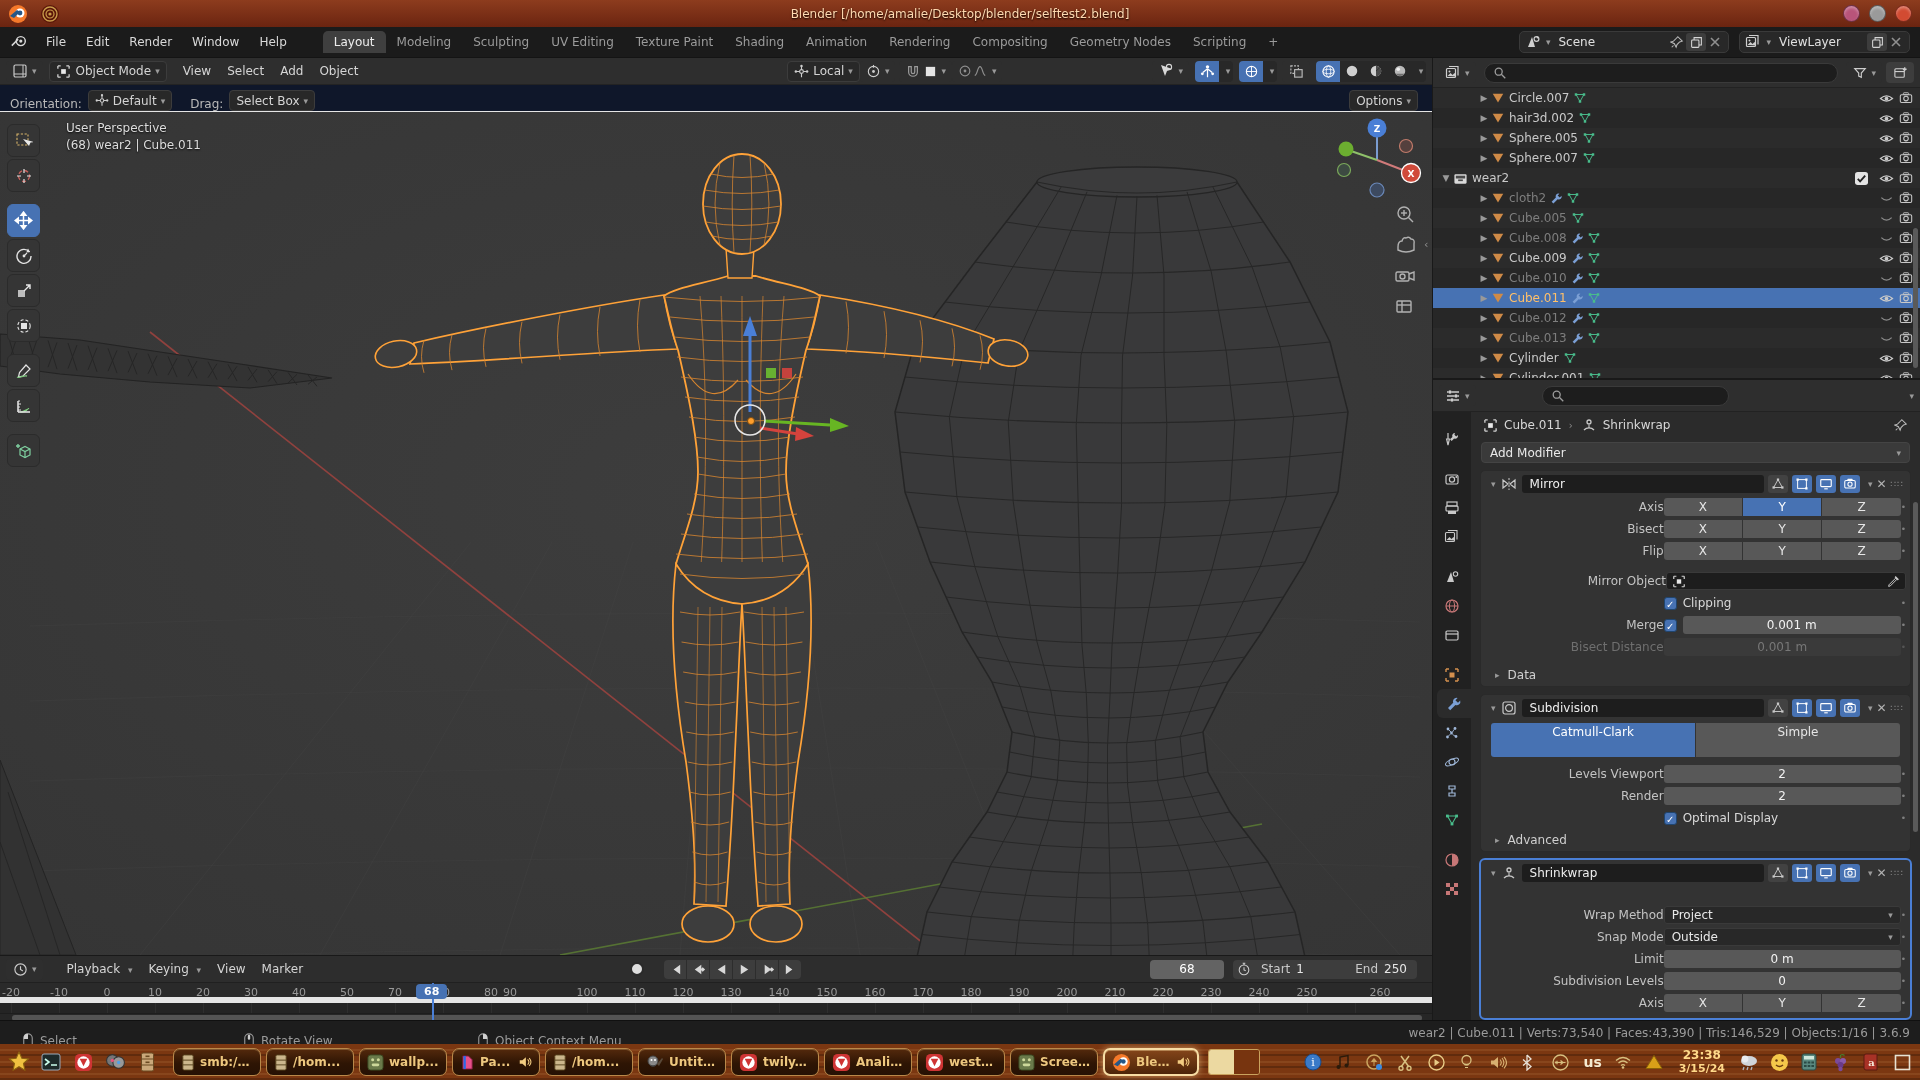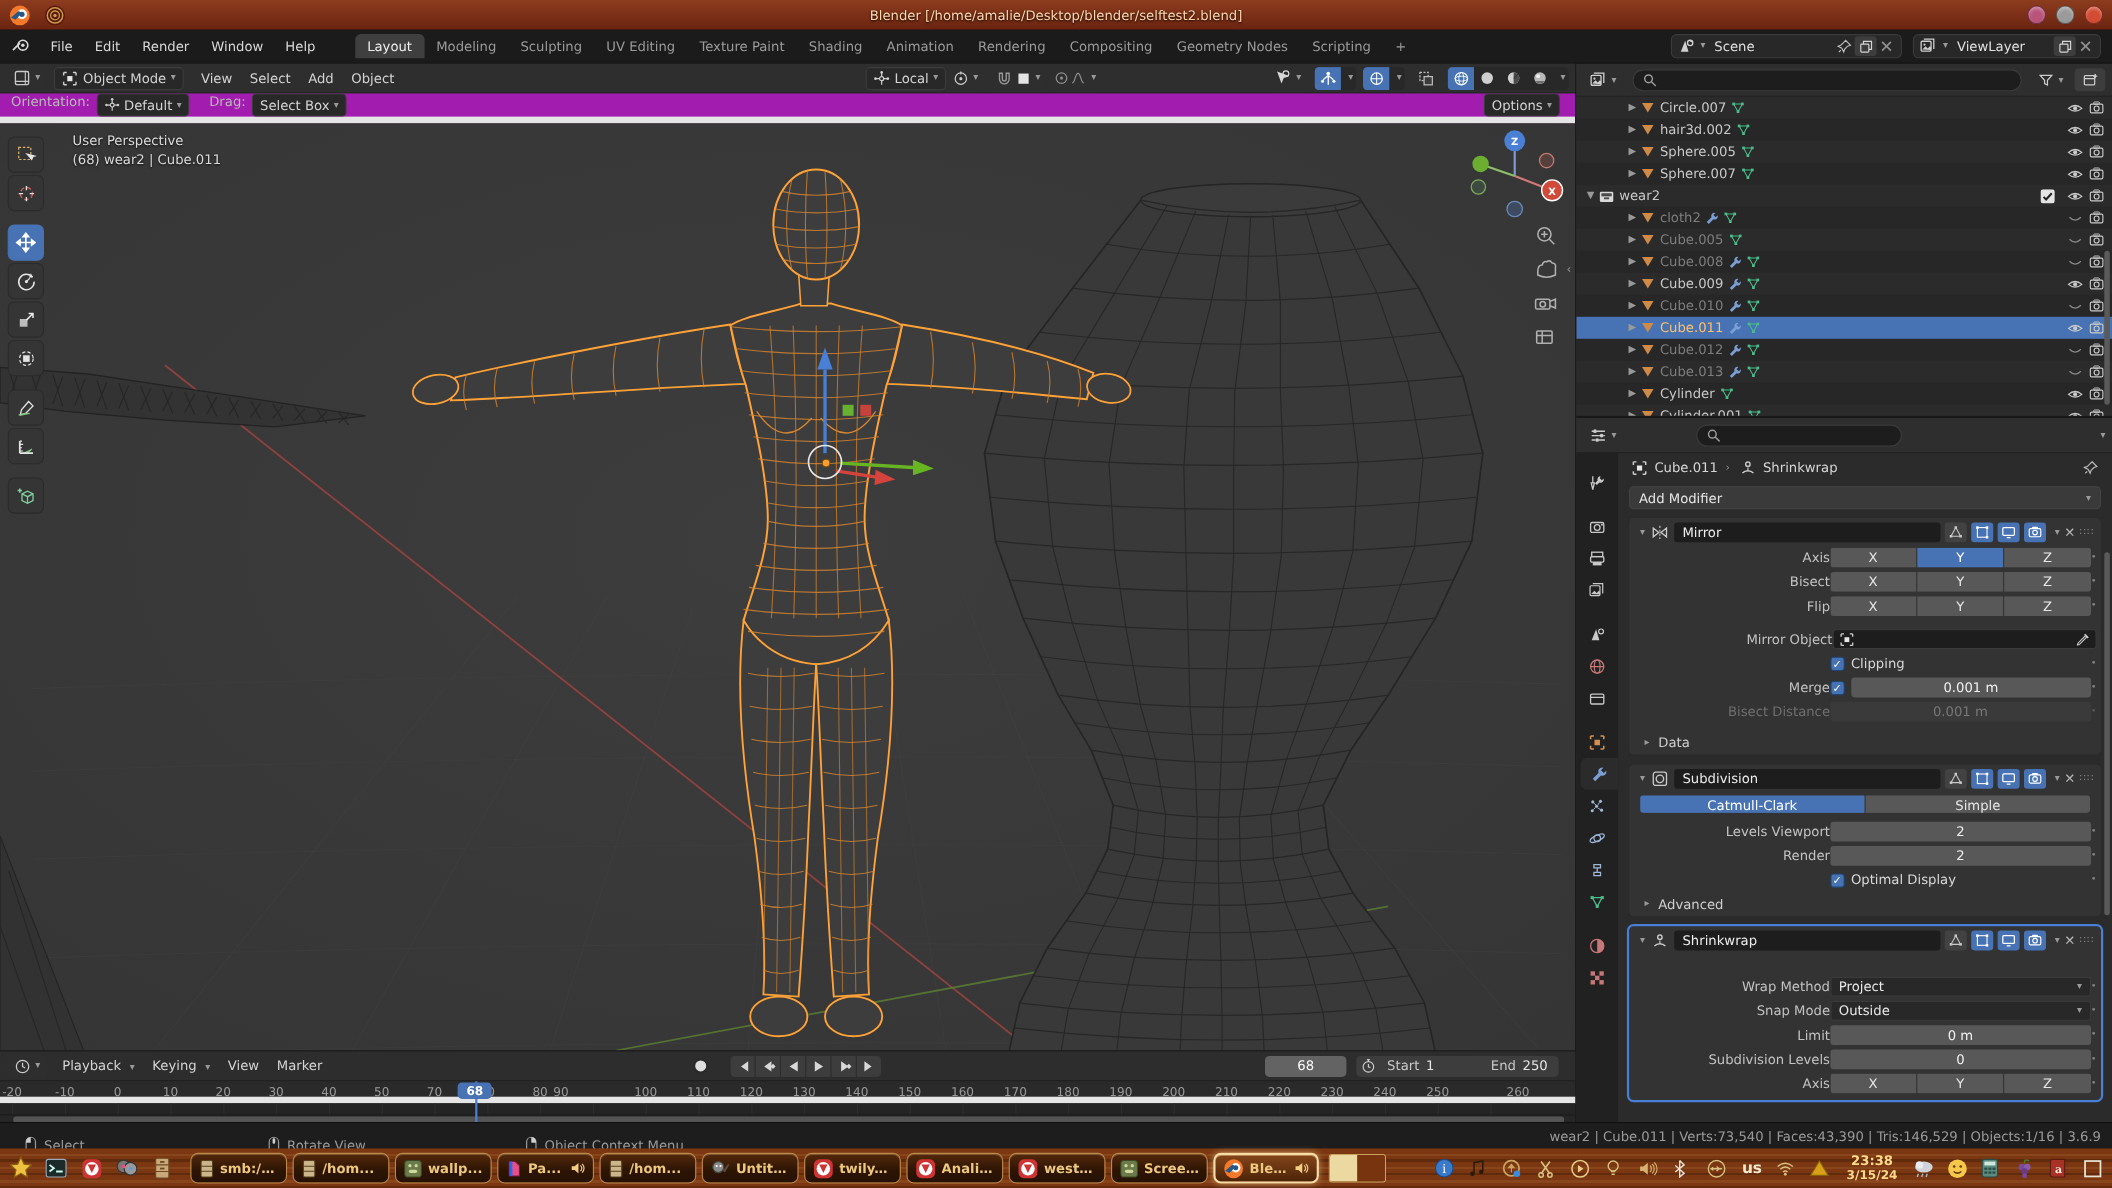--- a/index.html
+++ b/index.html
@@ -20,21 +20,21 @@
   .menu-item{padding:3px 10px;border-radius:4px;color:#d9d9d9}
   .tabs{display:flex;margin-left:26px;align-items:center}
   .tab{padding:4px 11px;color:#9b9b9b;border-radius:5px 5px 0 0}
   .tab.active{background:#3f3f3f;color:#eee}
   .idsel{display:flex;align-items:center;background:#282828;border:1px solid #3a3a3a;border-radius:5px;height:22px;padding:0 4px;margin-left:10px}
   .idsel .txt{padding:0 8px;color:#e0e0e0}
 
   
   #vp-col{left:0;top:58px;width:1432px;height:897px;background:#3b3b3b}
   #vp-header{height:27px;background:#2e2e2e;display:flex;align-items:center;padding:0 6px;border-bottom:1px solid #232323}
-  #vp-options{height:27px;background:#a21caf;display:flex;align-items:flex-start;padding:0 10px;border-bottom:6px solid #e5e5e5}
+  #vp-options{height:27px;background:#0f172a;display:flex;align-items:flex-end;padding:0 10px;border-bottom:1px solid #e5e5e5}
   .hbtn{display:flex;align-items:center;height:21px;padding:0 6px;border-radius:4px;background:#2e2e2e}
   .hbtn.field{background:#282828;border:1px solid #3c3c3c}
   .vmenu{padding:2px 8px;color:#d5d5d5}
   .carat{font-size:9px;color:#9a9a9a;margin-left:4px}
   .tglgrp{display:flex;background:#282828;border-radius:4px;overflow:hidden;margin-left:6px}
   .tgl{width:24px;height:21px;display:flex;align-items:center;justify-content:center}
   .tgl.on{background:#4772b3}
   #vp-canvas{position:relative;width:1432px;height:843px;overflow:hidden}
   #vp-text{position:absolute;left:66px;top:8px;line-height:17px;color:#dcdcdc;text-shadow:0 1px 2px rgba(0,0,0,.8);pointer-events:none}
   #toolbar{position:absolute;left:7px;top:12px;width:35px;display:flex;flex-direction:column;gap:2px}
@@ -1590,21 +1590,21 @@
                   <circle cx="8" cy="8.2" r="2.4" fill="none" stroke="#fff" stroke-width="1.2"></circle>
                   <rect x="5" y="2" width="6" height="2" rx=".7" fill="#fff"></rect>
                 </svg>
               </span>
             </span>
           <span class="carat">▾</span>
           <span style="color:#b5b5b5">✕</span>
           <span style="color:#8a8a8a;letter-spacing:1px;font-size:9px">∷∷</span>
         </div>
         <div style="padding:3px 10px 0 10px">
-            <span class="seg" id="subdiv-type" style="height:16px">
+            <span class="seg" id="subdiv-type" style="height:34px">
               <span class="on">Catmull-Clark</span>
               <span>Simple</span>
             </span>
           </div>
         <div class="prow" style="margin-top:6px">
             <span class="plabel">Levels Viewport</span>
             <span class="pwidget">
               <span class="vfield">2</span>
             </span>
             <span class="pdot">•</span>
@@ -1737,21 +1737,21 @@
   <div id="tl-header">
     <span class="hbtn">
         <span class="i" style="width:16px">
           <svg width="15" height="15" viewBox="0 0 16 16">
             <circle cx="8" cy="8" r="6" fill="none" stroke="#cdcdcd" stroke-width="1.2"></circle>
             <path d="M8 4.5V8l2.5 1.5" fill="none" stroke="#cdcdcd" stroke-width="1.2"></path>
           </svg>
         </span>
         <span class="carat">▾</span>
       </span>
-    <div id="tl-menus" style="display:flex;margin-left:6px">
+    <div id="tl-menus" style="display:flex;margin-left:16px">
         <span class="vmenu"><span>Playback</span> <span class="carat">▾</span></span>
         <span class="vmenu"><span>Keying</span> <span class="carat">▾</span></span>
         <span class="vmenu"><span>View</span></span>
         <span class="vmenu"><span>Marker</span></span>
       </div>
     <div id="autokey"></div>
     <div id="pb-group">
         <div class="pbtn">
           <svg width="15" height="15" viewBox="0 0 16 16" fill="#d8d8d8">
             <path d="M4 3v10M13 3L6 8l7 5z"></path>

